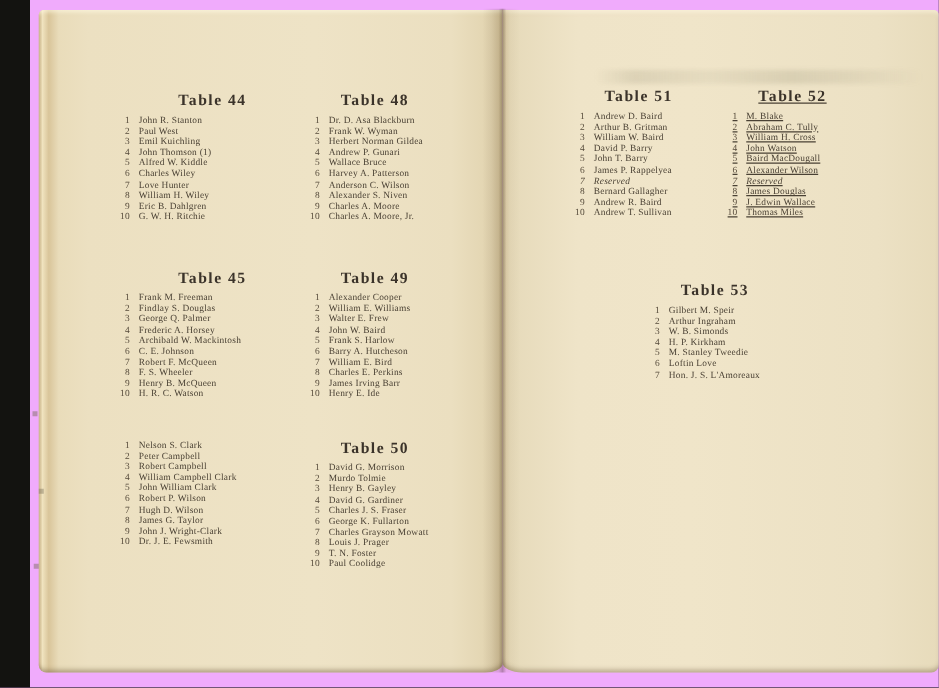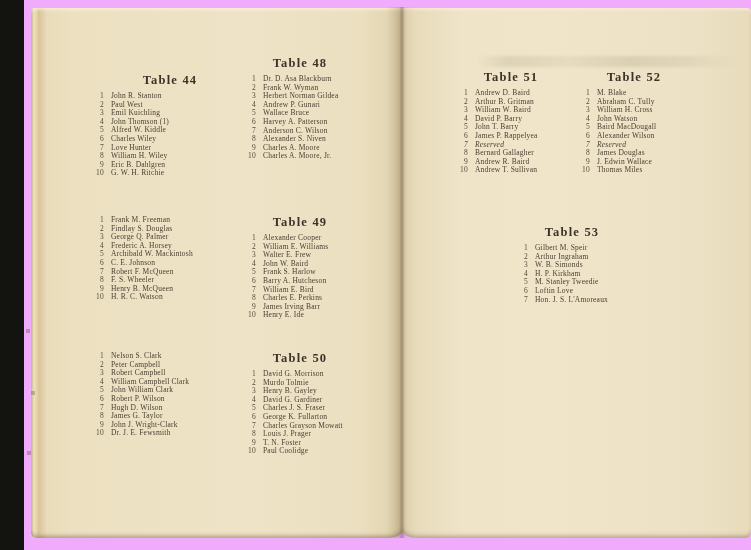--- a/index.html
+++ b/index.html
@@ -55,27 +55,27 @@
   .t-title{
     font-weight:bold;font-size:12.5px;line-height:13px;letter-spacing:1.2px;
     text-align:center;color:#3b332a;margin-bottom:5px;white-space:nowrap;
   }
   .t-rows{font-size:7.5px;line-height:8.6px;white-space:nowrap;letter-spacing:.2px;}
   .row{display:flex;}
   .row .num{flex:0 0 12px;width:12px;text-align:right;color:#564b3b;}
   .row .nm{margin-left:7px;}
   .row.italic{font-style:italic;}
   .t44{left:68px;top:74px;width:156px;}
-  .t48{left:220px;top:57px;width:112px;}
+  .t48{left:220px;top:74px;width:112px;}
   .t45{left:68px;top:216px;width:156px;}
   .t49{left:220px;top:216px;width:112px;}
   .t46{left:68px;top:352px;width:156px;}
   .t50{left:220px;top:352px;width:112px;}
   .t51{left:432px;top:71px;width:110px;}
-  .t52{left:554px;top:71px;width:112px;}
+  .t52{left:554px;top:71px;width:112px;text-decoration:underline;}
   .t53{left:492px;top:226px;width:112px;}
 </style>
 </head>
 <body>
 
 <div class="stage">
 
   <div class="page page-left"></div>
   <div class="page page-right"></div>
   <div class="fore-edge-right"></div>
@@ -169,20 +169,21 @@
           <span class="nm">Charles A. Moore</span>
         </div>
         <div class="row">
           <span class="num">10</span>
           <span class="nm">Charles A. Moore, Jr.</span>
         </div>
       </div>
   </div>
 
   <div class="btable t45">
+    <div class="t-title">Table 45</div>
     <div class="t-rows">
         <div class="row">
           <span class="num">1</span>
           <span class="nm">Frank M. Freeman</span>
         </div>
         <div class="row">
           <span class="num">2</span>
           <span class="nm">Findlay S. Douglas</span>
         </div>
         <div class="row">

